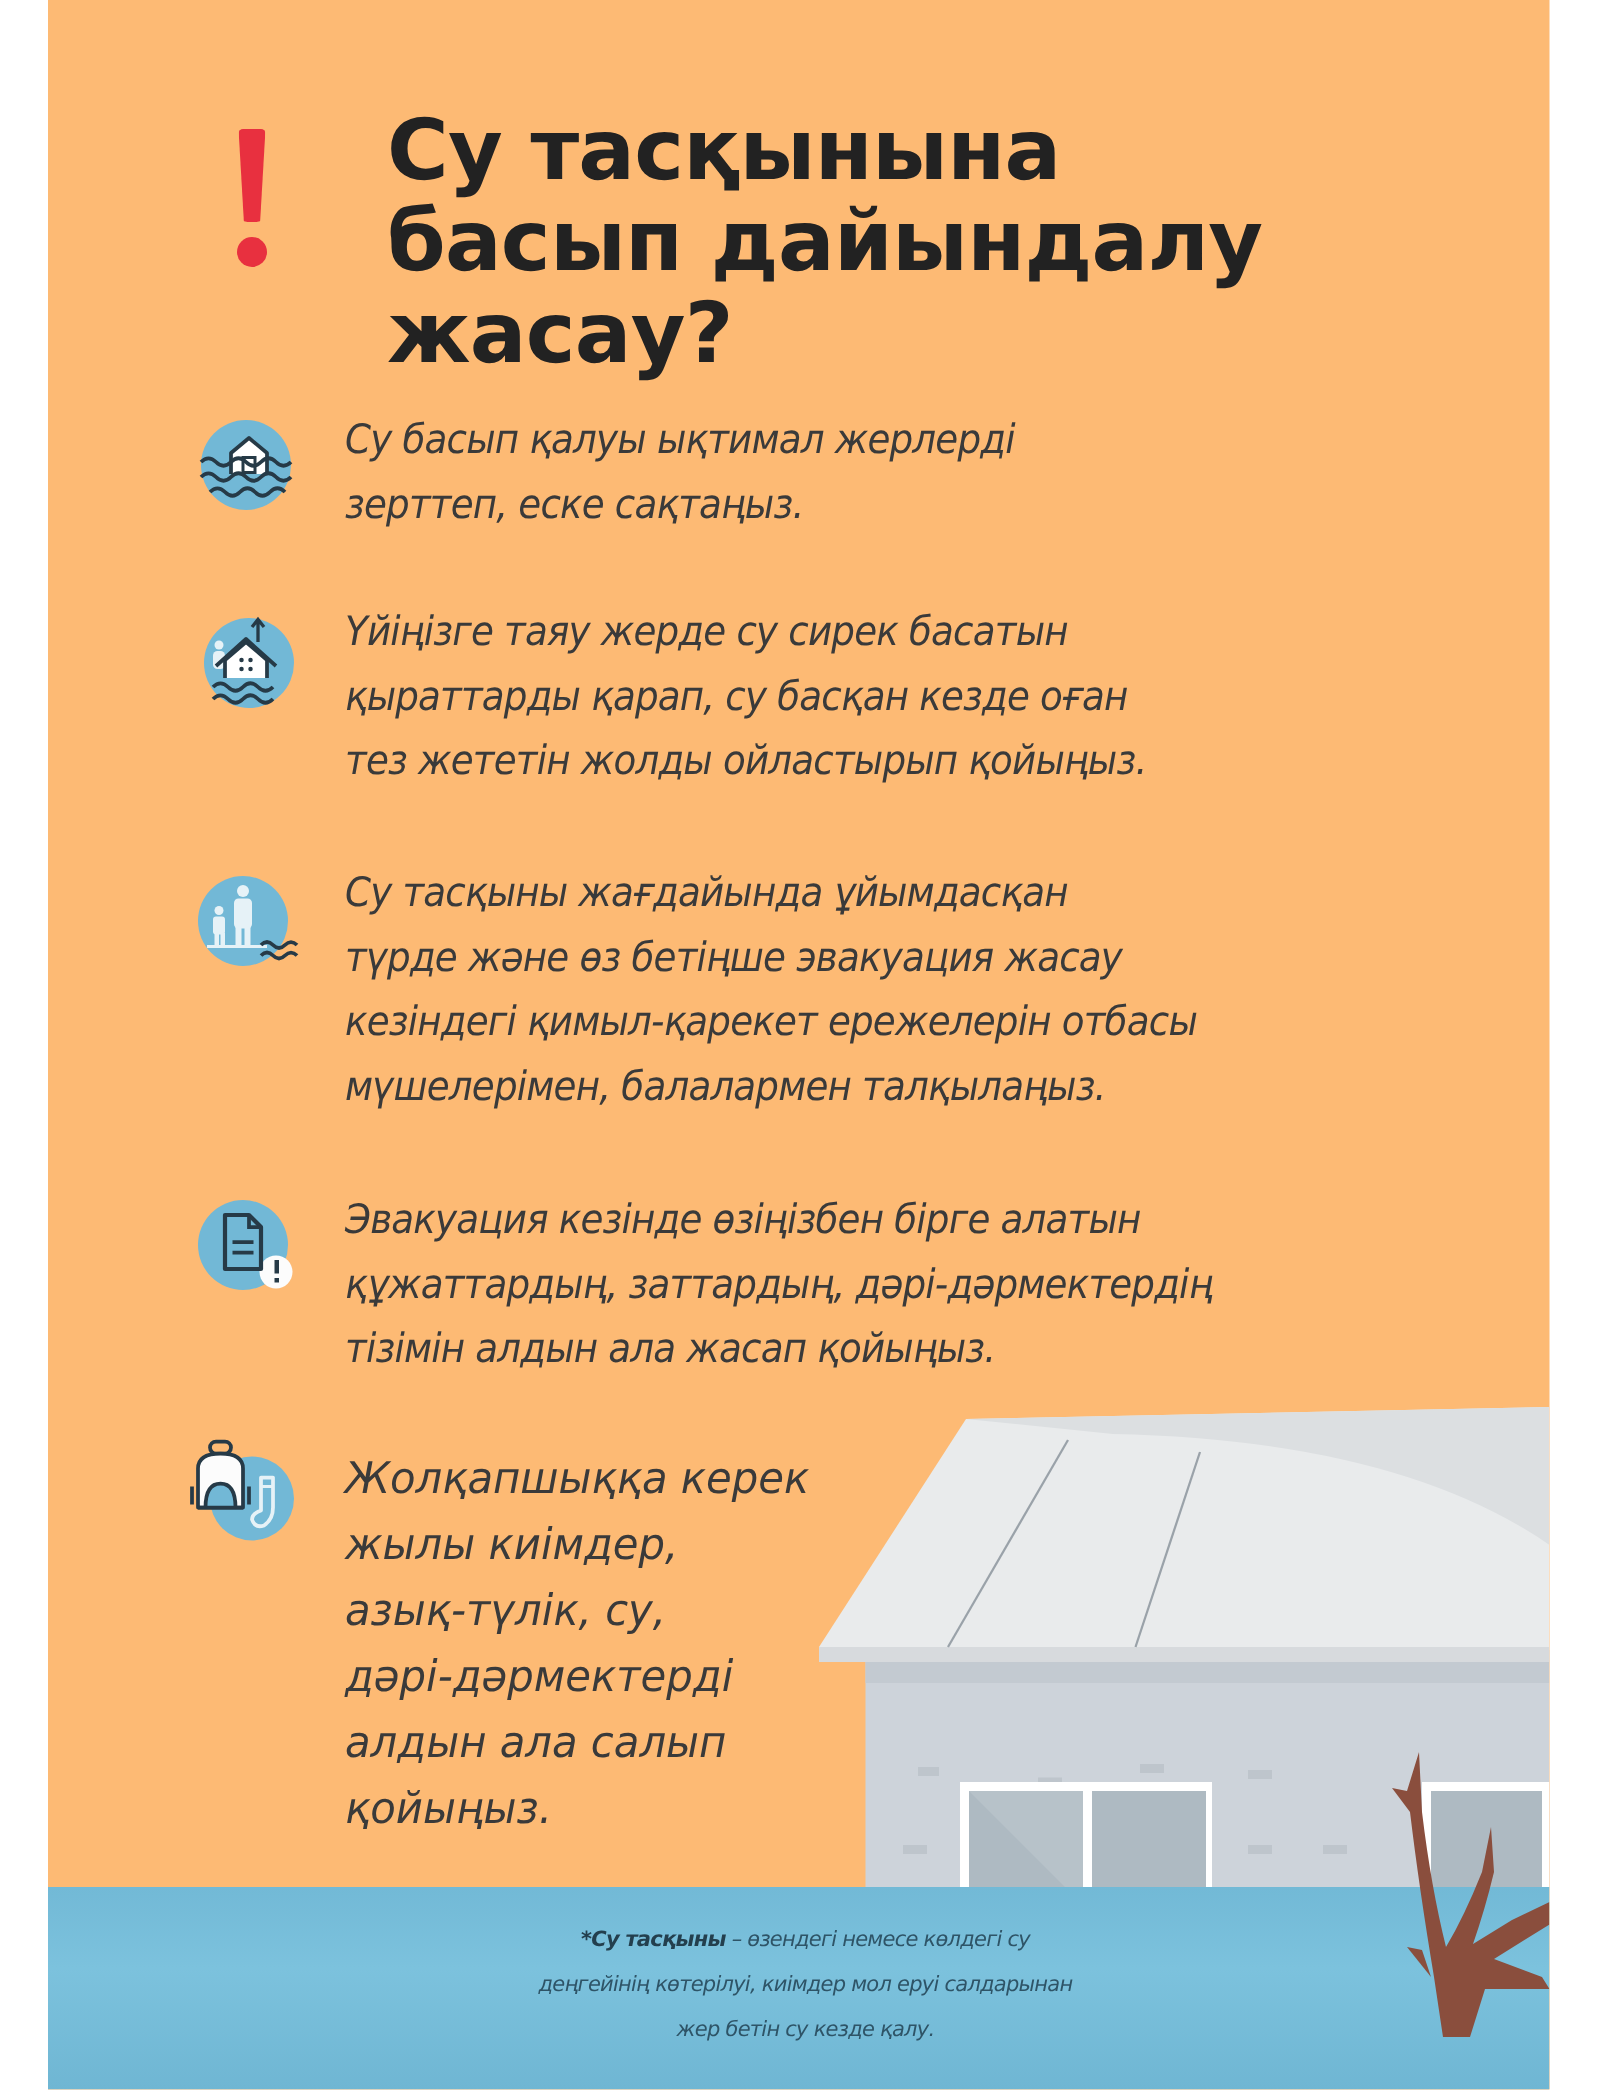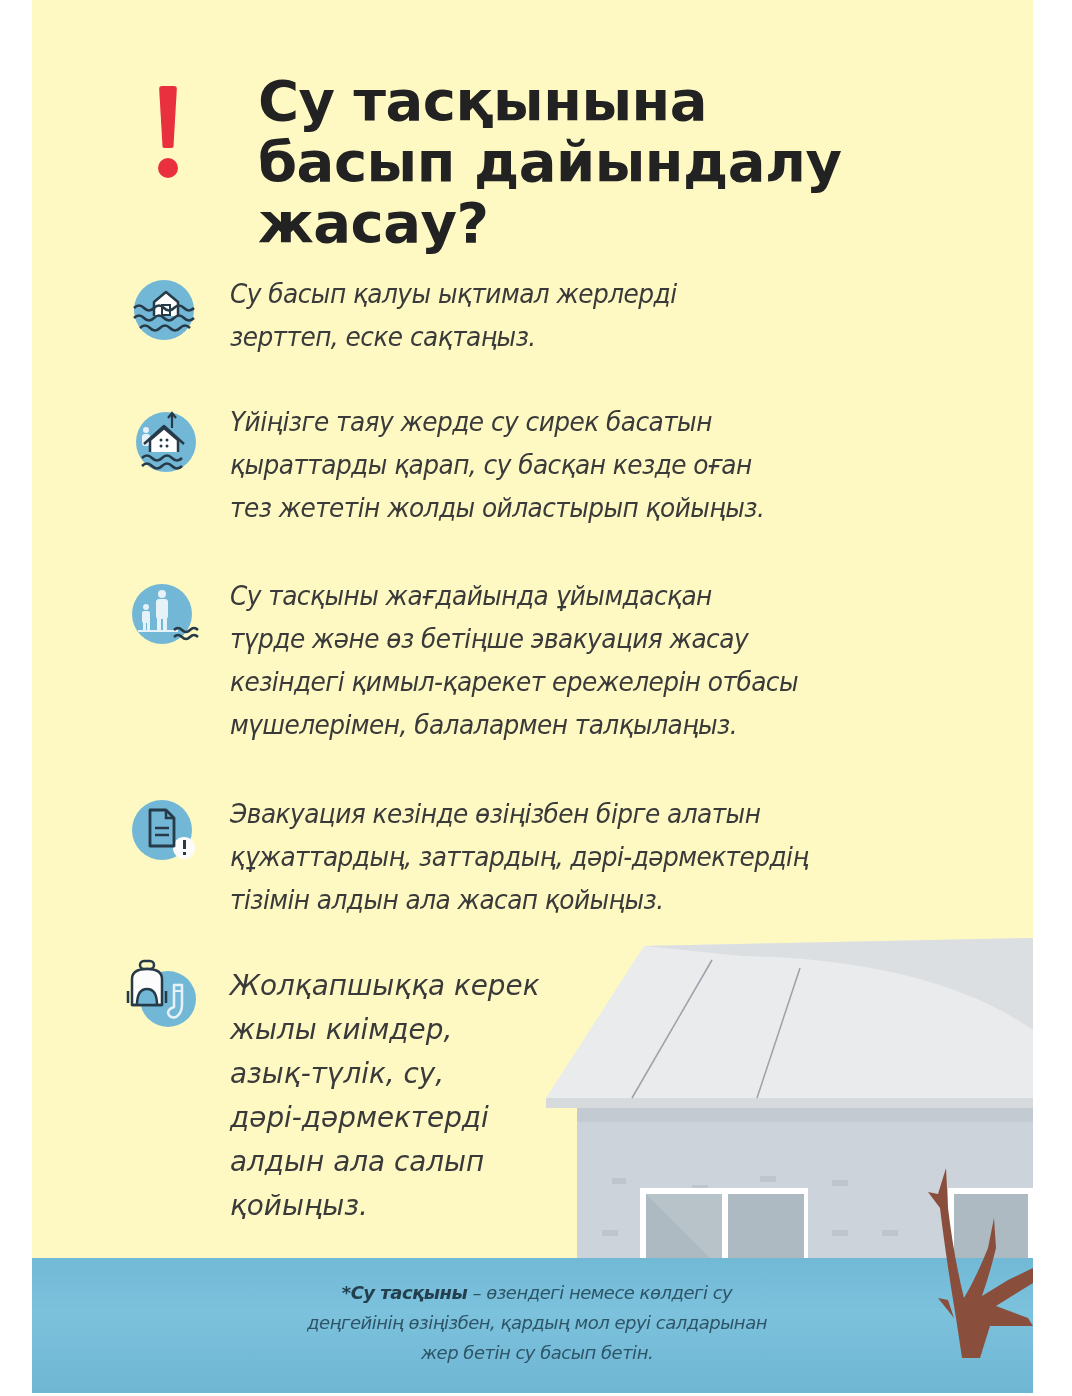--- a/index.html
+++ b/index.html
@@ -1,37 +1,37 @@
 <!DOCTYPE html>
 <html><head>
   <meta charset="utf-8">
   <style>
     * { box-sizing: border-box; margin: 0; padding: 0; }
     html, body { width: 1072px; height: 1396px; background: #ffffff; overflow: hidden; }
     body { position: relative; font-family: "Liberation Sans", "DejaVu Sans", sans-serif; color: #2b2b2b; }
 
-    .poster { position: absolute; left: 32px; top: 0; width: 1001px; height: 1393px; background: #fef9c3; overflow: hidden; }
+    .poster { position: absolute; left: 32px; top: 0; width: 1001px; height: 1393px; background: #fdba74; overflow: hidden; }
 
     .exclaim { position: absolute; left: 120px; top: 86px; width: 32px; height: 100px; }
     .exclaim .bar { position: absolute; left: 7px; top: 0; width: 18px; height: 62px; background: #e8303f; border-radius: 3px 3px 6px 6px; clip-path: polygon(0 0, 100% 0, 80% 100%, 20% 100%); }
     .exclaim .dot { position: absolute; left: 6px; top: 72px; width: 20px; height: 20px; background: #e8303f; border-radius: 50%; }
 
     .title { position: absolute; left: 226px; top: 70px; font-family: "DejaVu Sans", sans-serif; font-weight: bold; font-size: 56px; line-height: 61px; color: #222; letter-spacing: -0.5px; }
     .title div { white-space: nowrap; }
 
     .item { position: absolute; left: 0; width: 1001px; }
     .item .icon { position: absolute; width: 72px; height: 72px; }
     .item .text { position: absolute; left: 198px; font-family: "DejaVu Sans", sans-serif; font-style: italic; font-size: 27px; line-height: 43px; color: #3a3a3a; letter-spacing: -0.6px; white-space: nowrap; transform: scaleX(0.92); transform-origin: left top; }
     .item .text div { white-space: nowrap; }
     .item.last .text { font-size: 29px; line-height: 44px; letter-spacing: 0; transform: scaleX(0.96); }
 
     .house { position: absolute; left: 500px; top: 930px; width: 501px; height: 340px; }
 
     .water { position: absolute; left: 0; top: 1258px; width: 1001px; height: 135px; background: linear-gradient(180deg, #72b9d6 0%, #7cc2dd 40%, #6fb6d3 100%); }
-    .footnote { position: absolute; left: 0; top: 1278px; width: 1010px; text-align: center; font-family: "DejaVu Sans", sans-serif; font-style: italic; font-size: 18px; line-height: 30px; color: #2e5467; letter-spacing: -0.5px; }
+    .footnote { position: absolute; left: 0; top: 1278px; width: 1010px; text-align: center; font-family: "DejaVu Sans", sans-serif; font-style: italic; font-size: 14px; line-height: 30px; color: #2e5467; letter-spacing: -0.5px; }
     .footnote b { font-weight: bold; color: #233f4e; }
 
     .tree { position: absolute; left: 886px; top: 1168px; width: 115px; height: 215px; }
   </style>
 </head>
 <body>
 
 <div class="poster">
 
   <div class="exclaim">
@@ -168,17 +168,17 @@
 
   <div class="water"></div>
 
   <svg class="tree" viewBox="0 0 115 215">
     <path d="M44 190 L38 150 Q28 90 22 40 L10 24 L20 26 L28 0 L30 40 Q36 90 46 130 Q58 110 70 80 L76 50 L78 80 Q72 105 64 128 L90 112 L115 100 L115 115 L78 138 L110 150 L115 158 L72 158 L62 190 Z" fill="#8a4e3d"></path>
     <path d="M36 150 L20 130 L30 132 Z" fill="#8a4e3d"></path>
   </svg>
 
   <div class="footnote">
     <div><b>*Су тасқыны</b><span> – өзендегі немесе көлдегі су</span></div>
-    <div>деңгейінің өзіңізбен, қардың мол еруі  салдарынан</div>
-    <div>жер бетін су басып бетін.</div>
+    <div>деңгейінің көтерілуі, киімдер мол еруі  салдарынан</div>
+    <div>жер бетін су кезде қалу.</div>
   </div>
 
 </div>
 
 </body></html>

